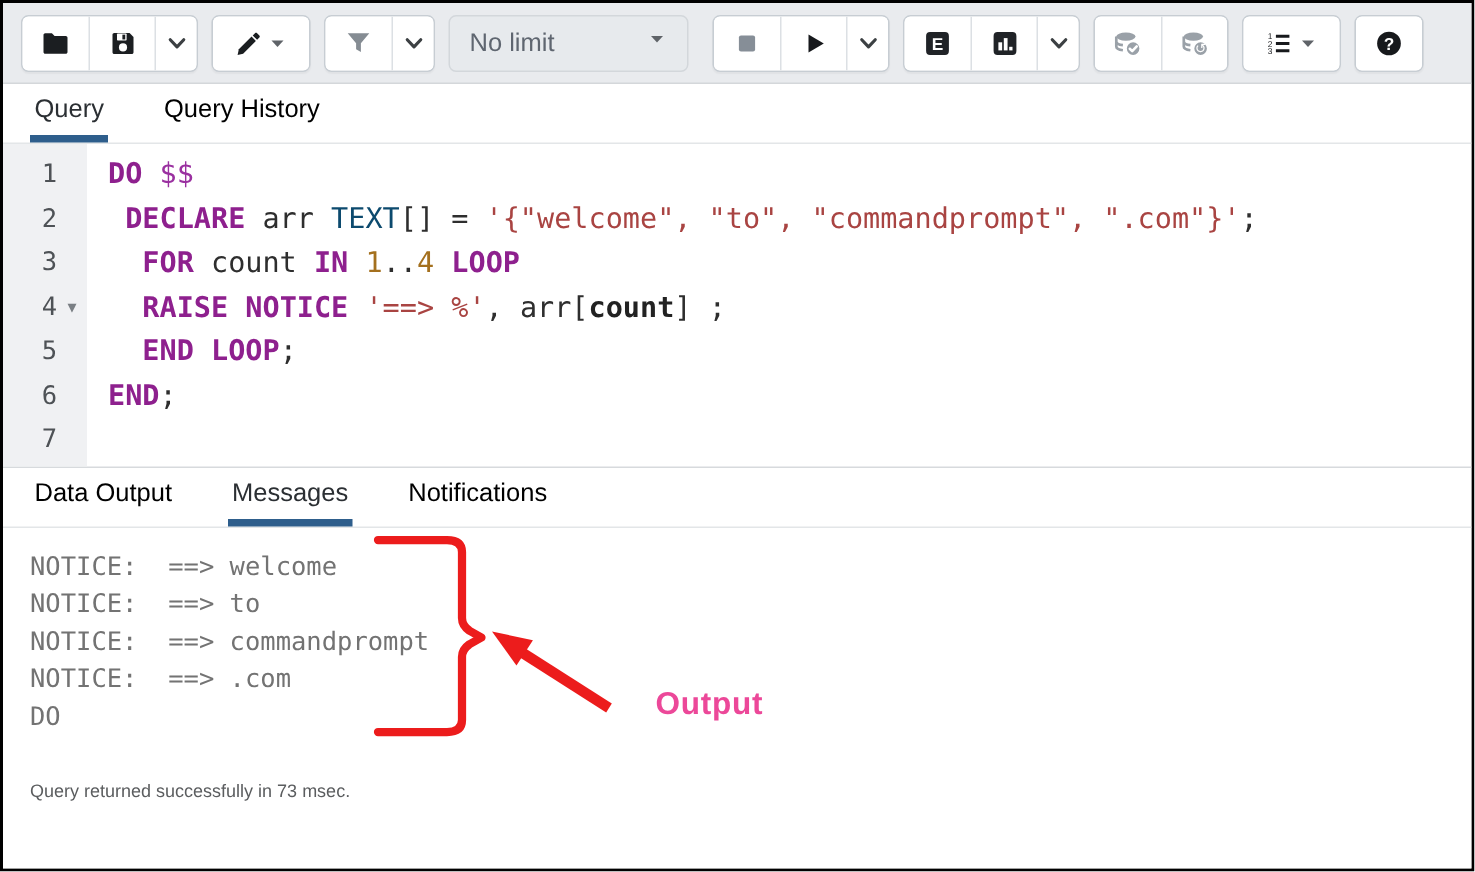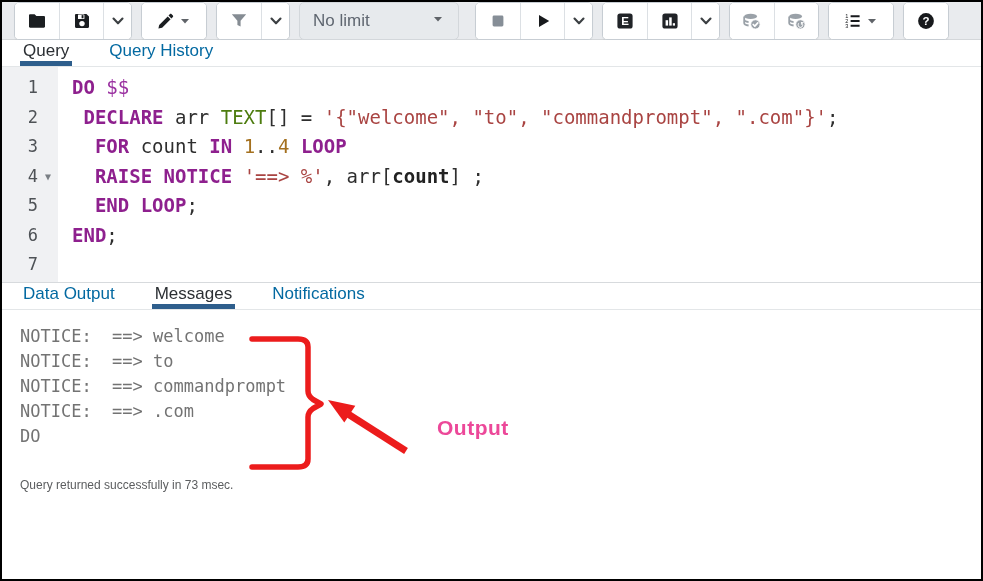--- a/index.html
+++ b/index.html
@@ -3,21 +3,21 @@
 <meta charset="utf-8">
 <style>
   * { box-sizing: border-box; margin: 0; padding: 0; }
   body { font-family: "Liberation Sans", sans-serif; background: #fff; }
   .frame {
     width: 983px; height: 581px; border: 2px solid #000;
     display: flex; flex-direction: column; background: #fff; overflow: hidden;
   }
   
   .toolbar {
-    height: 38px; flex: none; background: #e9ebee;
+    height: 54px; flex: none; background: #e9ebee;
     border-bottom: 1px solid #d4d7da;
     display: flex; align-items: center; padding: 0 12px; gap: 9px;
   }
   .tb-group {
     display: flex; background: #fff; border: 1px solid #c7cdd3;
     border-radius: 5px; height: 38px; overflow: hidden; flex: none;
     box-shadow: 0 1px 1px rgba(0,0,0,0.04);
   }
   .tb-btn {
     border: none; background: #fff; height: 100%; width: 44px;
@@ -30,45 +30,45 @@
   .tb-btn .icon { display: flex; align-items: center; justify-content: center; }
   .tb-select {
     height: 38px; width: 160px; flex: none; background: #e7eaed;
     border: 1px solid #d3d7db; border-radius: 5px;
     display: flex; align-items: center; justify-content: space-between;
     padding: 0 13px; cursor: pointer; margin-right: 7px;
   }
   .tb-select .lbl { color: #5f6670; font-size: 17px; }
   
   .tabbar {
-    height: 27px; flex: none; background: #fff; display: flex;
+    height: 40px; flex: none; background: #fff; display: flex;
     align-items: stretch; padding-left: 18px; border-bottom: 1px solid #e3e6e8;
   }
   .tab {
     display: flex; align-items: center; padding: 0 3px; margin-right: 34px;
-    font-size: 17px; color: #0369a1; border-bottom: 5px solid transparent;
+    font-size: 17px; color: #000000; border-bottom: 5px solid transparent;
     cursor: pointer; white-space: nowrap;
   }
   .tab.active { border-bottom-color: #2e5e8c; color: #2b2f33; }
   
   .editor { height: 216px; flex: none; display: flex; background: #fff; border-bottom: 1px solid #d7dadd; overflow: hidden; }
   .gutter {
     width: 56px; flex: none; background: #f0f1f3; padding-top: 6px;
     font-family: "DejaVu Sans Mono", monospace; font-size: 17px; color: #4e5256;
   }
   .gutter-row { height: 29.5px; position: relative; text-align: right; padding-right: 20px; line-height: 29.5px; }
   .fold-caret {
     position: absolute; right: 3px; top: 0; width: 14px; line-height: 29.5px;
     font-size: 10px; color: #7a7f84; text-align: center; cursor: pointer;
   }
   .code { flex: 1; padding: 6px 4px 0 14px; font-family: "DejaVu Sans Mono", monospace; font-size: 19px; cursor: text; }
   .code-row { height: 29.5px; line-height: 29.5px; white-space: pre; }
   .tok-kw { color: #8e208e; font-weight: bold; }
   .tok-dd { color: #9a30a0; }
-  .tok-ty { color: #4d7c0f; }
+  .tok-ty { color: #0c4a6e; }
   .tok-st { color: #a94442; }
   .tok-nu { color: #a4701e; }
   .tok-fn { color: #222; font-weight: bold; }
   .tok-pl { color: #2e2e2e; }
   
   .opanel { flex: 1; position: relative; background: #fff; overflow: hidden; }
   .messages {
     font-family: "DejaVu Sans Mono", monospace; font-size: 17px; line-height: 25px;
     color: #737373; padding: 14px 0 0 18px; white-space: pre;
   }

